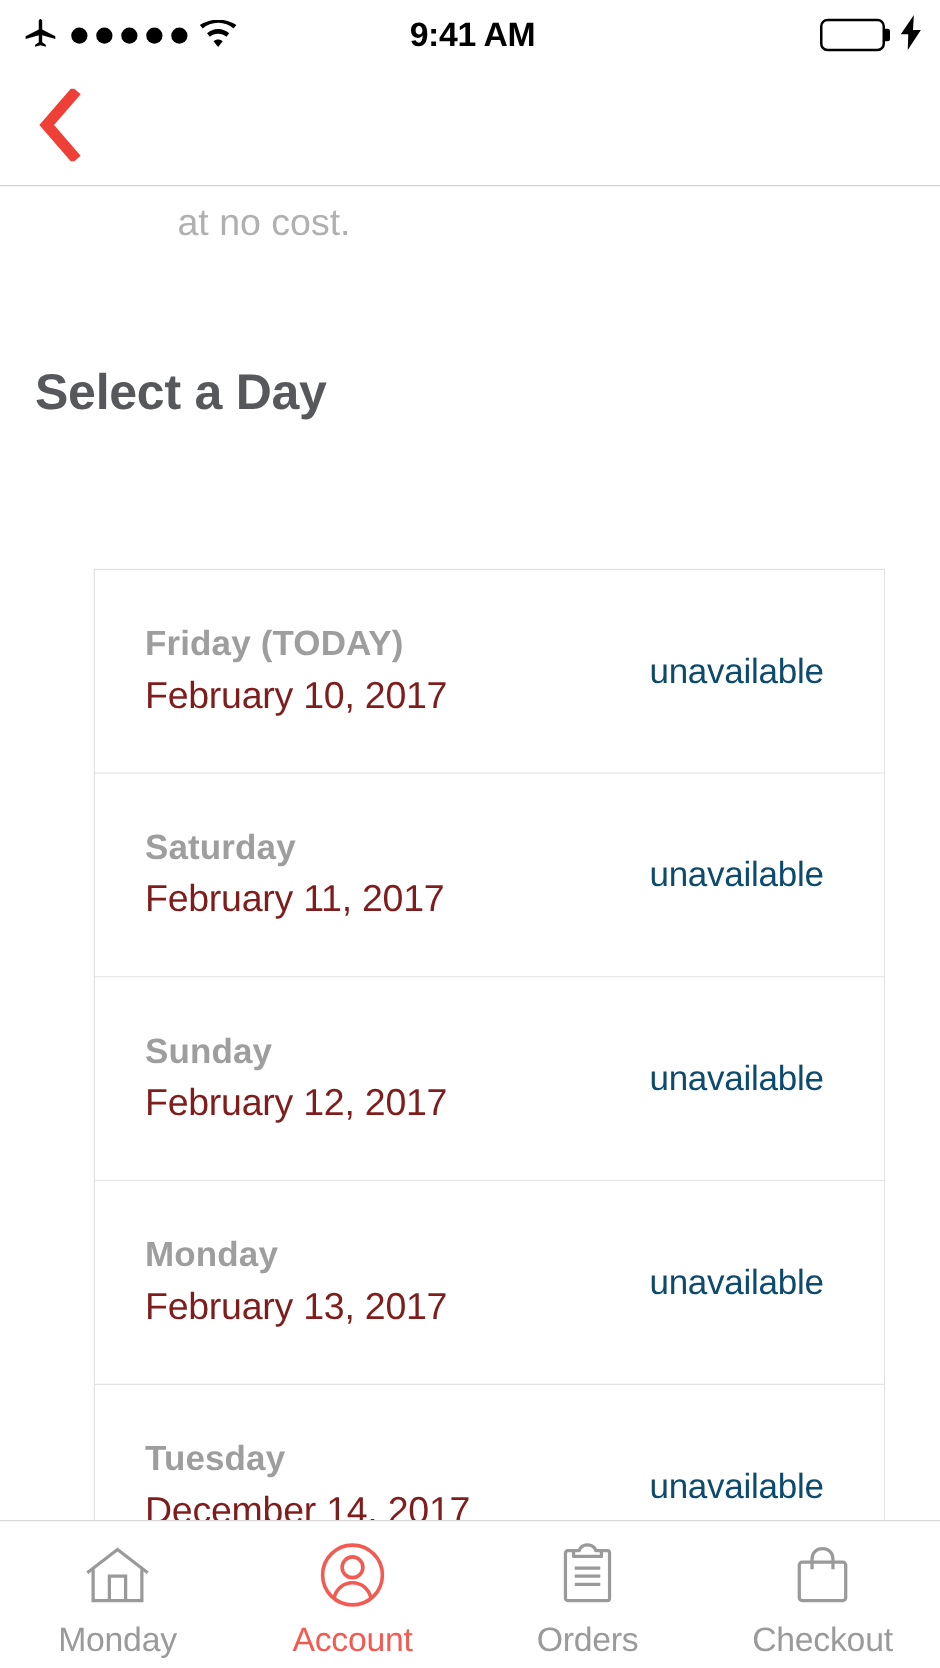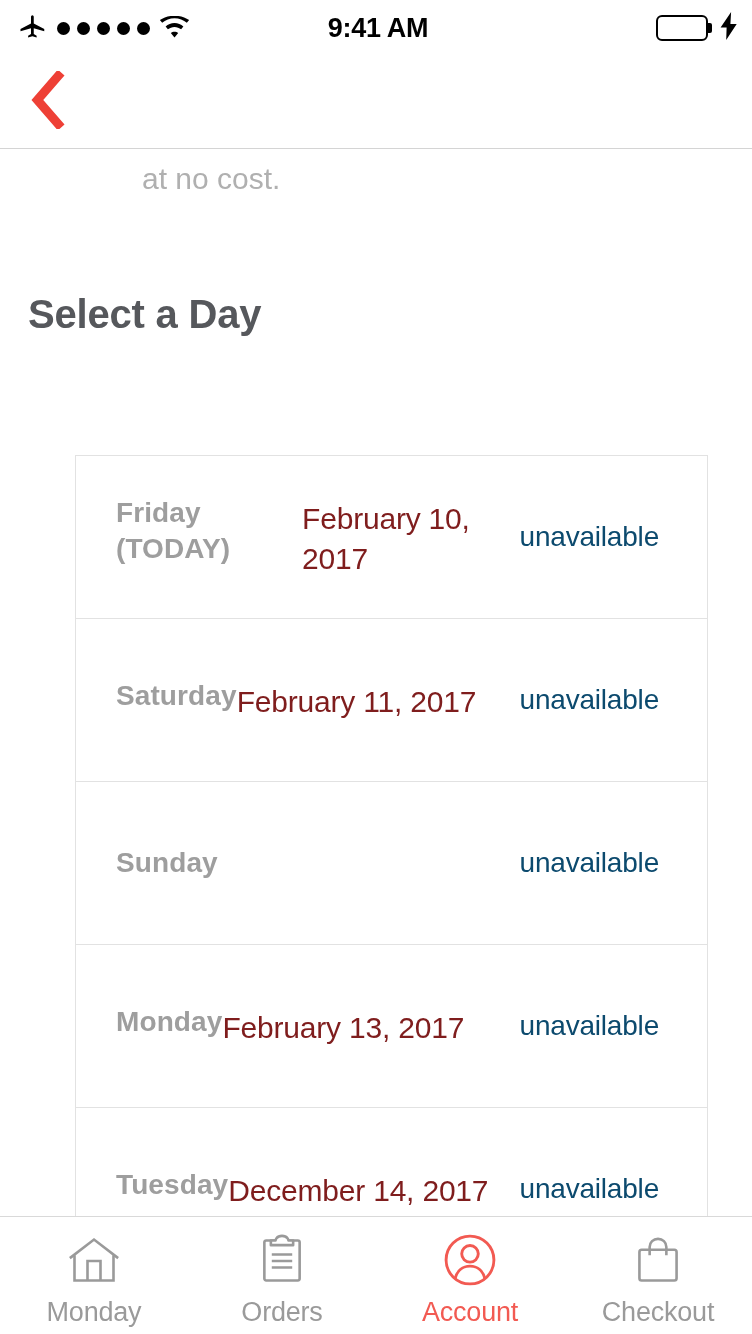--- a/index.html
+++ b/index.html
@@ -59,21 +59,21 @@
     border:1px solid #e2e2e2;
     border-bottom:none;
     background:#fff;
   }
   .day-row {
     display:flex; align-items:center; justify-content:space-between;
     height:163px; padding:0 0 0 40px;
     border-bottom:1px solid #e2e2e2;
     cursor:pointer; background:#fff;
   }
-  .day-info { display:flex; flex-direction:row; justify-content:flex-start; }
+  .day-info { display:flex; flex-direction:column; justify-content:flex-start; }
   .day-name {
     font-size:28px; font-weight:700; color:#9e9e9e; letter-spacing:0.1px;
     line-height:1.28;
   }
   .day-date {
     font-size:30px; font-weight:400; color:#7f1d1d; letter-spacing:-0.2px;
     line-height:1.32; margin-top:4px;
   }
   .day-status {
     font-size:28px; font-weight:400; color:#0c4a6e; letter-spacing:-0.2px;
@@ -168,20 +168,21 @@
         <div class="day-info">
           <span class="day-name">Saturday</span>
           <span class="day-date">February 11, 2017</span>
         </div>
         <span class="day-status">unavailable</span>
       </div>
 
       <div class="day-row">
         <div class="day-info">
           <span class="day-name">Sunday</span>
+          <span class="day-date">February 12, 2017</span>
         </div>
         <span class="day-status">unavailable</span>
       </div>
 
       <div class="day-row">
         <div class="day-info">
           <span class="day-name">Monday</span>
           <span class="day-date">February 13, 2017</span>
         </div>
         <span class="day-status">unavailable</span>
@@ -204,42 +205,42 @@
       <span class="tab-icon">
         <svg width="56" height="52" viewBox="0 0 30 28" fill="none" stroke="#9a9a9a" stroke-width="1.4" stroke-linejoin="miter">
           <path d="M2 13 L15 3 L28 13"></path>
           <path d="M4.5 11.5 V25 H25.5 V11.5"></path>
           <path d="M11.5 25 V14.5 H18.5 V25"></path>
         </svg>
       </span>
       <span class="tab-label">Monday</span>
     </div>
 
+    <div class="tab active">
+      <span class="tab-icon">
+        <svg width="54" height="54" viewBox="0 0 28 28" fill="none" stroke="#f25a52" stroke-width="1.5">
+          <circle cx="14" cy="14" r="12.4"></circle>
+          <circle cx="14" cy="10.8" r="4.3"></circle>
+          <path d="M6.3 23.6 C7.3 19.6 10.3 17.2 14 17.2 C17.7 17.2 20.7 19.6 21.7 23.6"></path>
+        </svg>
+      </span>
+      <span class="tab-label">Account</span>
+    </div>
+
     <div class="tab">
       <span class="tab-icon">
         <svg width="50" height="52" viewBox="0 0 26 28" fill="none" stroke="#9a9a9a" stroke-width="1.4" stroke-linejoin="round">
           <rect x="3.5" y="3.5" width="19" height="21.5" rx="1"></rect>
           <path d="M9.5 3.5 C9.5 3.5 9.8 1 13 1 C16.2 1 16.5 3.5 16.5 3.5 L19 3.5 L19 6 L7 6 L7 3.5 Z" fill="#fff"></path>
           <path d="M7.5 11 H18.5 M7.5 14.5 H18.5 M7.5 18 H18.5"></path>
         </svg>
       </span>
       <span class="tab-label">Orders</span>
     </div>
 
-    <div class="tab active">
-      <span class="tab-icon">
-        <svg width="54" height="54" viewBox="0 0 28 28" fill="none" stroke="#f25a52" stroke-width="1.5">
-          <circle cx="14" cy="14" r="12.4"></circle>
-          <circle cx="14" cy="10.8" r="4.3"></circle>
-          <path d="M6.3 23.6 C7.3 19.6 10.3 17.2 14 17.2 C17.7 17.2 20.7 19.6 21.7 23.6"></path>
-        </svg>
-      </span>
-      <span class="tab-label">Account</span>
-    </div>
-
     <div class="tab">
       <span class="tab-icon">
         <svg width="52" height="52" viewBox="0 0 28 28" fill="none" stroke="#9a9a9a" stroke-width="1.4" stroke-linejoin="round">
           <rect x="4" y="8.5" width="20" height="16.5" rx="1.2"></rect>
           <path d="M9.5 11.5 V7 C9.5 4.4 11.5 2.6 14 2.6 C16.5 2.6 18.5 4.4 18.5 7 V11.5"></path>
         </svg>
       </span>
       <span class="tab-label">Checkout</span>
     </div>
 

